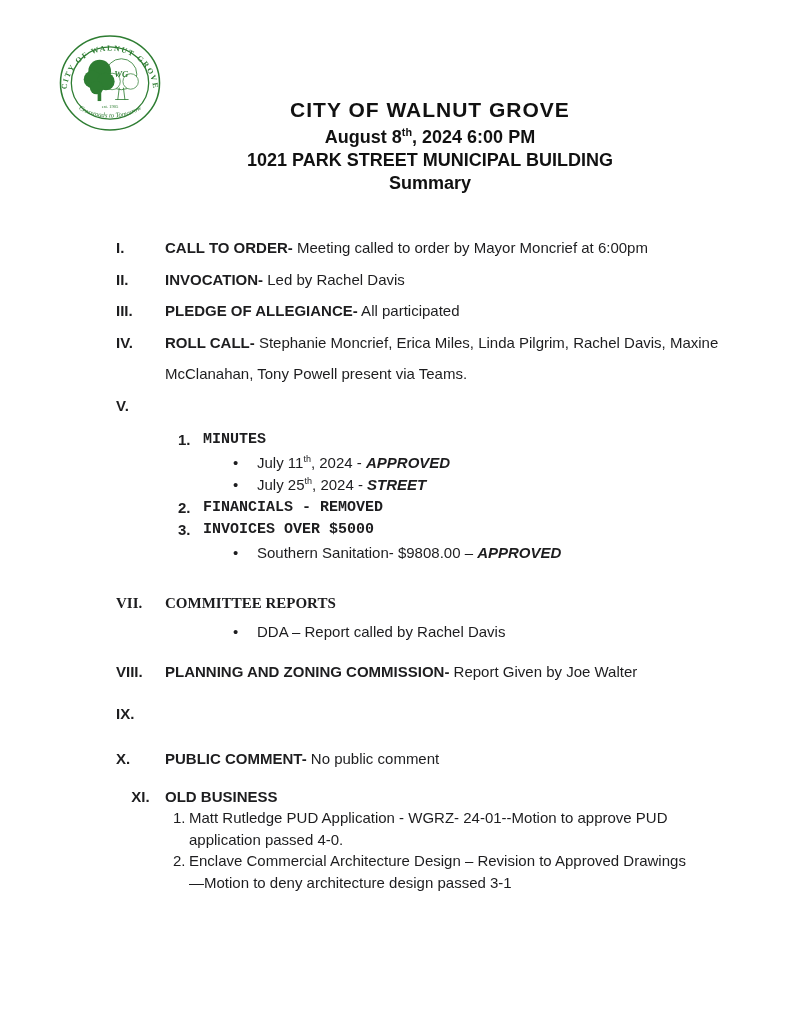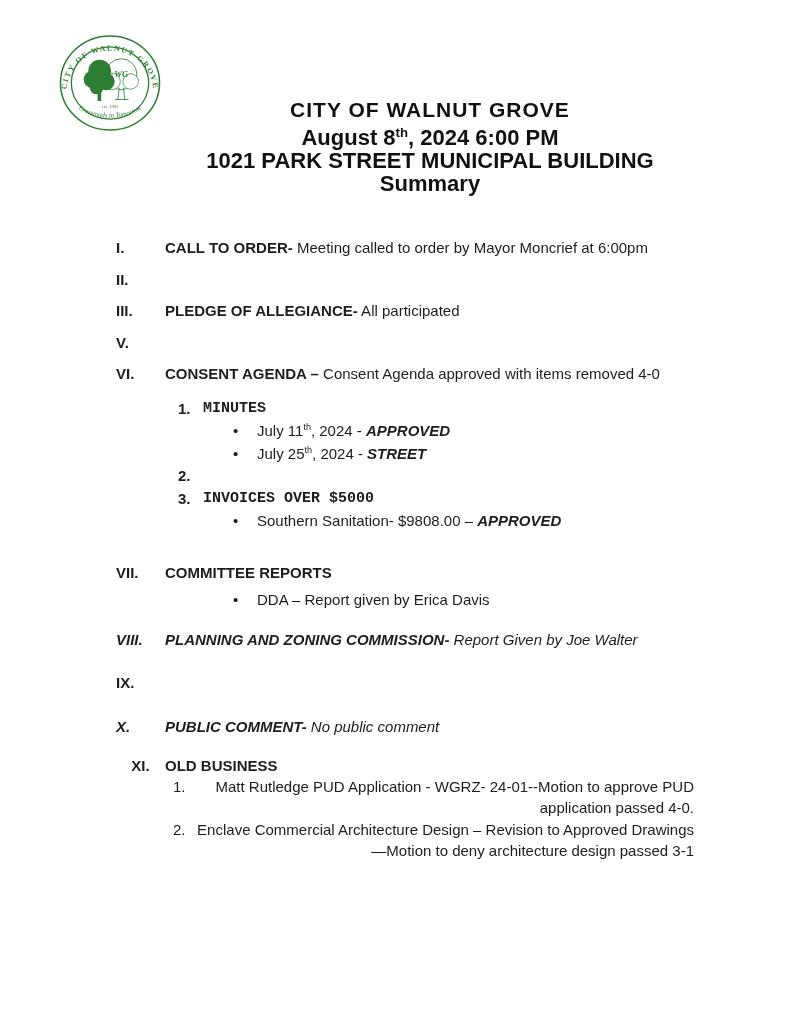--- a/index.html
+++ b/index.html
@@ -10,49 +10,49 @@
     font-family:"Liberation Sans", sans-serif;
     color:#1d1d1f;
     overflow:hidden;
     margin:0 auto;
   }
   
   .seal{position:absolute;left:58px;top:34px;width:104px;height:98px;}
   
   .header{position:absolute;top:97px;left:170px;width:520px;text-align:center;color:#111;}
   .header .title{font-size:21px;font-weight:700;letter-spacing:1px;line-height:26px;margin-bottom:3px;}
-  .header .sub{font-size:22px;font-weight:700;line-height:23px;}
+  .header .sub{font-size:18px;font-weight:700;line-height:23px;}
   sup{font-size:60%;line-height:0;}
   
   .body{position:absolute;top:232px;left:116px;width:660px;font-size:15px;}
   .item{display:flex;line-height:31.5px;}
   .item .num{width:49px;flex:none;font-weight:700;}
   .item .txt{max-width:575px;}
   .item .txt b{font-weight:700;}
   .item.tight{line-height:21px;text-align:center;}
-  .mt-lg{margin-top:24px;}
-  .mt-md{margin-top:13px;font-style:italic;}
+  .mt-lg{margin-top:24px;font-family:Liberation Serif, serif;}
+  .mt-md{margin-top:13px;}
   .mt-sm{margin-top:11px;flex-direction:column;}
   .mt-xi{margin-top:12px;}
   
   .consent{margin-top:8px;margin-left:62px;line-height:22.5px;}
   .crow{display:flex;}
   .crow .cnum{width:25px;flex:none;font-weight:700;}
   .crow .clabel{font-weight:700;font-family:Liberation Mono, monospace;}
   
   .brow{display:flex;padding-left:55px;}
   .bullets-block{margin-left:117px;line-height:23px;}
   .bullets-block .brow{padding-left:0;}
   .brow .bdot{width:24px;flex:none;}
   .brow b{font-weight:700;font-style:italic;}
   
   .oldbiz{margin-left:57px;line-height:21.5px;}
   .orow{display:flex;}
   .orow .onum{width:16px;flex:none;}
-  .orow .otxt{max-width:505px;text-align:right;}
+  .orow .otxt{max-width:505px;}
 </style>
 </head>
 <body>
 
 <div class="page">
 
   <div class="seal">
     <svg viewBox="0 0 200 190" width="104" height="98">
       <ellipse cx="100" cy="95" rx="96" ry="91" fill="#ffffff" stroke="#2e7d32" stroke-width="3"></ellipse>
       <ellipse cx="100" cy="95" rx="75" ry="70" fill="#ffffff" stroke="#2e7d32" stroke-width="2.5"></ellipse>
@@ -95,71 +95,73 @@
 
   <div class="body">
 
     <div class="item">
       <span class="num">I.</span>
       <span class="txt"><b>CALL TO ORDER-</b><span> Meeting called to order by Mayor Moncrief at 6:00pm</span></span>
     </div>
 
     <div class="item">
       <span class="num">II.</span>
+      <span class="txt"><b>INVOCATION-</b><span> Led by Rachel Davis</span></span>
     </div>
 
     <div class="item">
       <span class="num">III.</span>
       <span class="txt"><b>PLEDGE OF ALLEGIANCE-</b><span> All participated</span></span>
     </div>
 
+    <div class="item">
+      <span class="num">IV.</span>
+      <span class="txt"><b>ROLL CALL-</b><span> Stephanie Moncrief, Erica Miles, Linda Pilgrim, Rachel Davis, Maxine McClanahan, Tony Powell present via Teams.</span></span>
+    </div>
 
     <div class="item">
       <span class="num">V.</span>
     </div>
 
-    <div class="item">
-      <span class="num">VI.</span>
-      <span class="txt"><b>CONSENT AGENDA –</b><span> Consent Agenda approved with items removed 4-0</span></span>
-    </div>
 
     <div class="consent">
       <div class="crow">
         <span class="cnum">1.</span>
         <span class="clabel">MINUTES</span>
       </div>
       <div class="brow">
         <span class="bdot">•</span>
         <span><span>July 11</span><sup>th</sup><span>, 2024 - </span><b>APPROVED</b></span>
       </div>
       <div class="brow">
         <span class="bdot">•</span>
         <span><span>July 25</span><sup>th</sup><span>, 2024 - </span><b>STREET</b></span>
       </div>
       <div class="crow">
         <span class="cnum">2.</span>
+        <span class="clabel">FINANCIALS - REMOVED</span>
       </div>
       <div class="crow">
         <span class="cnum">3.</span>
         <span class="clabel">INVOICES OVER $5000</span>
       </div>
       <div class="brow">
         <span class="bdot">•</span>
         <span><span>Southern Sanitation- $9808.00 – </span><b>APPROVED</b></span>
       </div>
     </div>
 
     <div class="item mt-lg">
       <span class="num">VII.</span>
       <span class="txt"><b>COMMITTEE REPORTS</b></span>
     </div>
     <div class="bullets-block">
       <div class="brow">
         <span class="bdot">•</span>
-        <span>DDA – Report given by Erica Davis</span>
+        <span>DDA – Report called by Rachel Davis</span>
       </div>
     </div>
 
     <div class="item mt-md">
       <span class="num">VIII.</span>
       <span class="txt"><b>PLANNING AND ZONING COMMISSION-</b><span> Report Given by Joe Walter</span></span>
     </div>
 
     <div class="item mt-sm">
       <span class="num">IX.</span>

